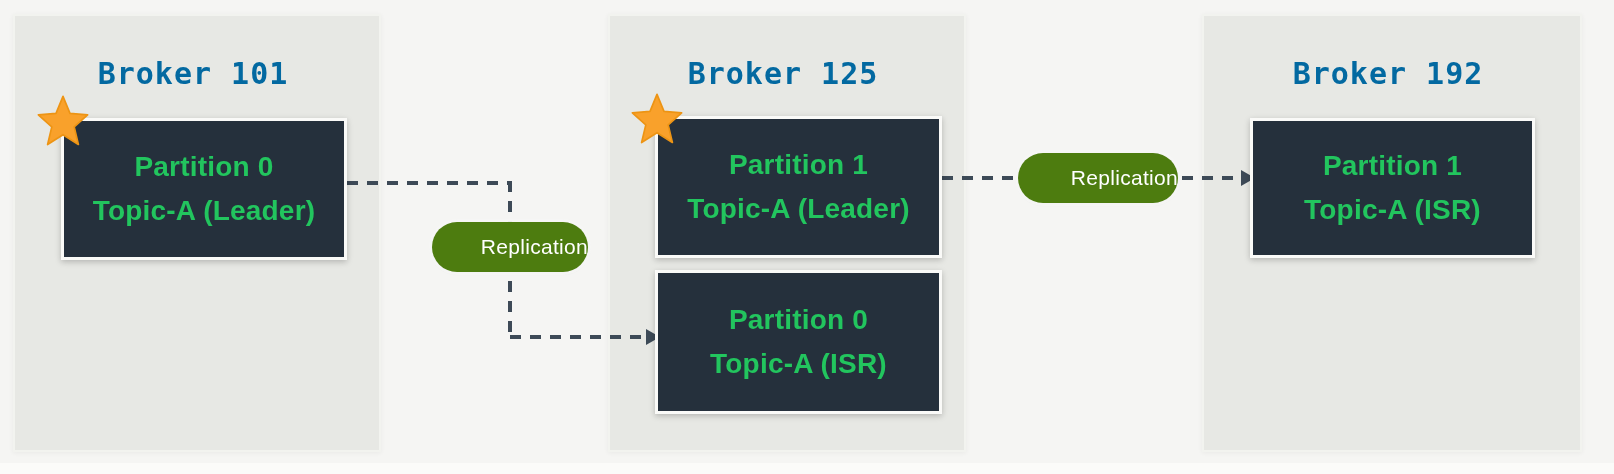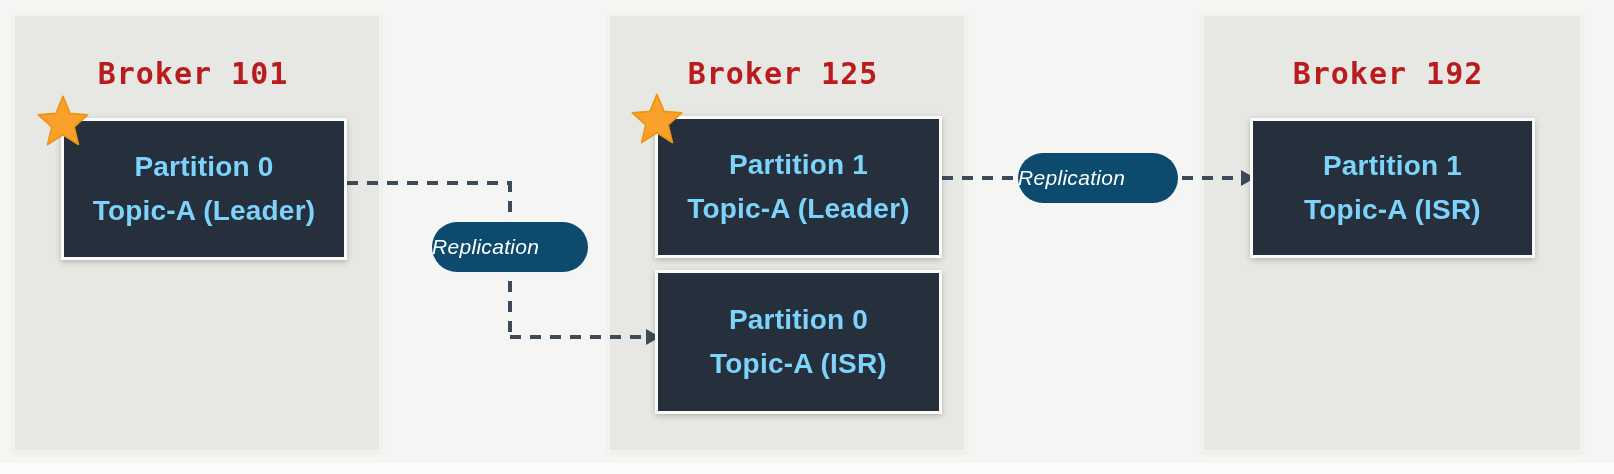--- a/index.html
+++ b/index.html
@@ -21,33 +21,33 @@
     box-sizing:border-box;
   }
   .broker-101 { left:13px;   width:368px; }
   .broker-102 { left:608px;  width:358px; }
   .broker-103 { left:1202px; width:380px; }
   .broker-title {
     position:absolute; top:40px; left:0; right:8px;
     text-align:center;
     font-family:"DejaVu Sans Mono", monospace;
     font-weight:bold; font-size:30px; letter-spacing:1px;
-    color:#b91c1c;
+    color:#0369a1;
   }
   
   .pbox {
     position:absolute; box-sizing:border-box;
     background:#25303c;
     border:3px solid #fafaf8;
     box-shadow:0 2px 6px rgba(0,0,0,0.22);
     display:flex; flex-direction:column; align-items:center; justify-content:center;
     gap:13px; z-index:2;
   }
   .pbox .pname, .pbox .ptopic {
-    color:#7dd3fc; font-weight:bold; font-size:28px; line-height:1.1;
+    color:#22c55e; font-weight:bold; font-size:28px; line-height:1.1;
     letter-spacing:0.2px; white-space:nowrap;
   }
   .p101-0 { left:61px;   top:118px; width:286px; height:142px; }
   .p102-1 { left:655px;  top:116px; width:287px; height:142px; }
   .p102-0 { left:655px;  top:270px; width:287px; height:144px; }
   .p103-1 { left:1250px; top:118px; width:285px; height:140px; }
   
   .star {
     position:absolute; left:-29px; top:-28px; width:56px; height:56px; z-index:4;
   }
@@ -68,24 +68,23 @@
   .arrow {
     position:absolute; width:0; height:0; z-index:2;
     border-top:8px solid transparent; border-bottom:8px solid transparent;
     border-left:14px solid #3d4a57;
   }
   .arrow-1 { left:646px;  top:329px; }
   .arrow-2 { left:1241px; top:170px; }
   
   .pill {
     position:absolute; z-index:3; box-sizing:border-box;
-    background:#0c4a6e; border-radius:26px;
-    display:flex; align-items:center; justify-content:flex-start;
+    background:#4d7c0f; border-radius:26px;
+    display:flex; align-items:center; justify-content:flex-end;
     box-shadow:0 0 0 3px rgba(246,246,244,0.95), 0 1px 3px rgba(0,0,0,0.18);
-    font-style:italic;
   }
   .pill span {
     color:#ffffff; font-size:21px; letter-spacing:0.3px;
   }
   .pill-1 { left:432px;  top:222px; width:156px; height:50px; }
   .pill-2 { left:1018px; top:153px; width:160px; height:50px; }
 </style>
 </head>
 <body>
 

